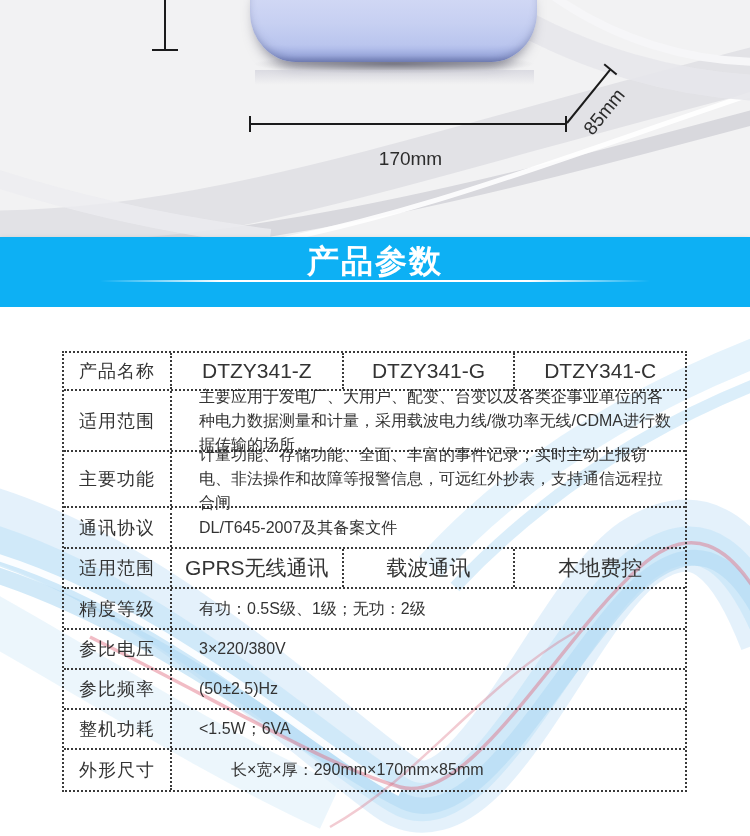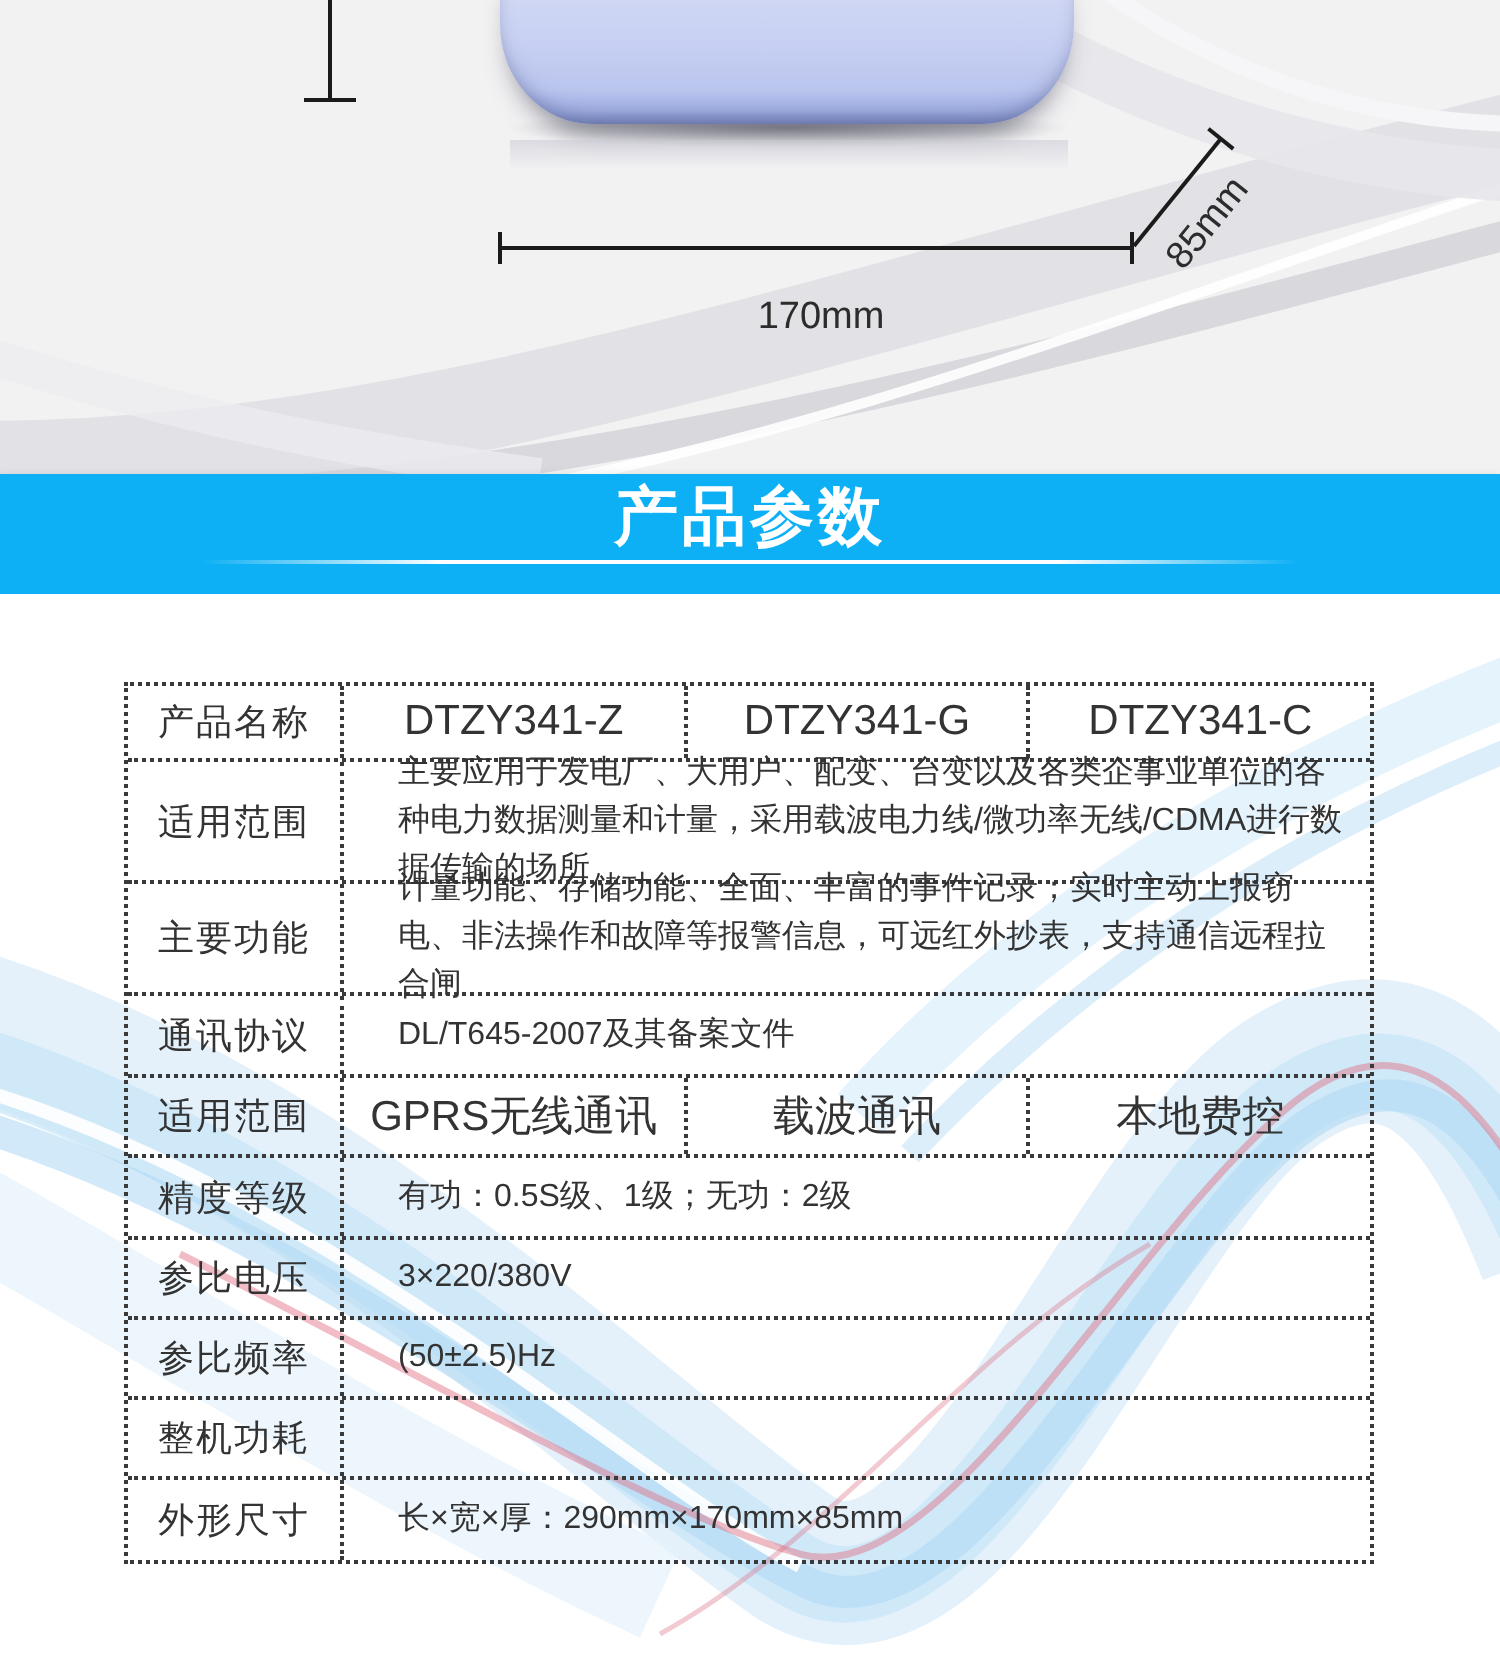--- a/index.html
+++ b/index.html
@@ -26,33 +26,33 @@
   .dim-h-tick-r{left:565px;top:116px;width:2px;height:16px;}
   .dim-diag{left:567px;top:122px;width:69px;height:2px;transform:rotate(-51deg);transform-origin:0 50%;}
   .dim-diag-tick{position:absolute;right:-1px;top:-7px;width:2px;height:16px;background:#1b1b1b;}
   .dim-label{position:absolute;color:#2c2c2c;font-size:19px;}
   .dim-label-w{left:252px;top:148px;width:317px;text-align:center;}
   .dim-label-d{left:578px;top:101px;transform:rotate(-51deg);}
 
   
   .banner{position:absolute;left:0;top:237px;width:750px;height:70px;background:#0db0f4;
           box-shadow:0 3px 6px rgba(0,0,0,.28);text-align:center;color:#fff;}
-  .banner-title{font-size:32px;font-weight:bold;letter-spacing:2px;padding-top:7px;line-height:34px;font-family:Liberation Mono, monospace;}
+  .banner-title{font-size:32px;font-weight:bold;letter-spacing:2px;padding-top:7px;line-height:34px;}
   .banner-divider{width:550px;height:2px;margin:2px auto 4px auto;
           background:linear-gradient(90deg,rgba(255,255,255,0) 0%,#fff 22%,#fff 78%,rgba(255,255,255,0) 100%);}
   .banner-subtitle{font-size:15px;letter-spacing:2px;word-spacing:9px;}
 
   
-  .content{position:absolute;left:0;top:297px;width:750px;height:529px;background:#ffffff;overflow:hidden;}
+  .content{position:absolute;left:0;top:307px;width:750px;height:529px;background:#ffffff;overflow:hidden;}
   .content>svg{position:absolute;left:0;top:0;}
 
   .ptable{position:absolute;left:62px;top:44px;width:625px;box-sizing:border-box;
           border:2px dotted #3a3a3a;font-size:16px;color:#333;}
   .prow{display:flex;box-sizing:border-box;border-bottom:2px dotted #3a3a3a;}
-  .prow:last-child{border-bottom:none;}
+  .prow:last-child{border-bottom:none;gap:32px;}
   .plabel{flex:0 0 108px;width:108px;box-sizing:border-box;border-right:2px dotted #3a3a3a;
           display:flex;align-items:center;justify-content:center;font-size:18px;letter-spacing:1px;}
   .pvalue{flex:1;display:flex;align-items:center;padding:4px 10px 4px 27px;line-height:24px;box-sizing:border-box;}
   .pcells{flex:1;display:flex;}
   .pcell{flex:1;display:flex;align-items:center;justify-content:center;box-sizing:border-box;font-size:21px;}
   .pcell + .pcell{border-left:2px dotted #3a3a3a;}
   .h38{height:38px}.h61{height:61px}.h56{height:56px}.h41{height:41px}.h40{height:40px}
 </style>
 </head>
 <body>
@@ -150,20 +150,21 @@
         <div class="pvalue">3×220/380V</div>
       </div>
 
       <div class="prow h40">
         <div class="plabel">参比频率</div>
         <div class="pvalue">(50±2.5)Hz</div>
       </div>
 
       <div class="prow h40">
         <div class="plabel">整机功耗</div>
+        <div class="pvalue">&lt;1.5W；6VA</div>
       </div>
 
       <div class="prow h40">
         <div class="plabel">外形尺寸</div>
         <div class="pvalue">长×宽×厚：290mm×170mm×85mm</div>
       </div>
 
     </div>
   </section>
 

